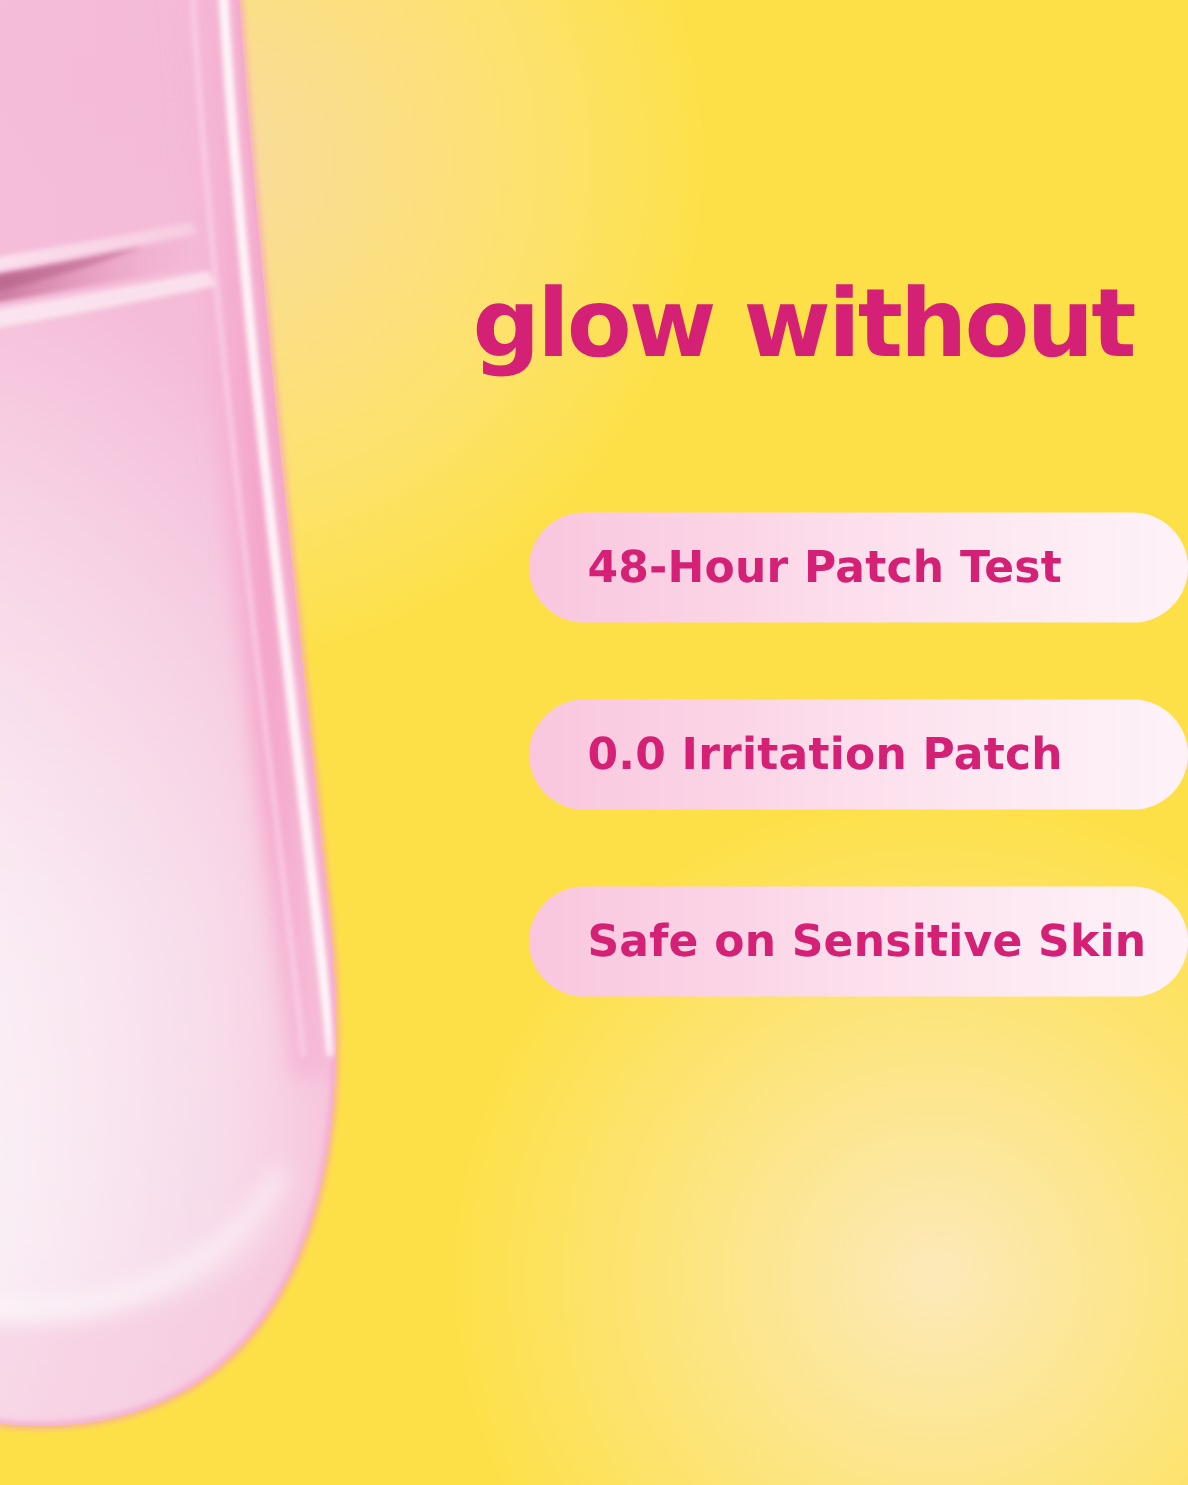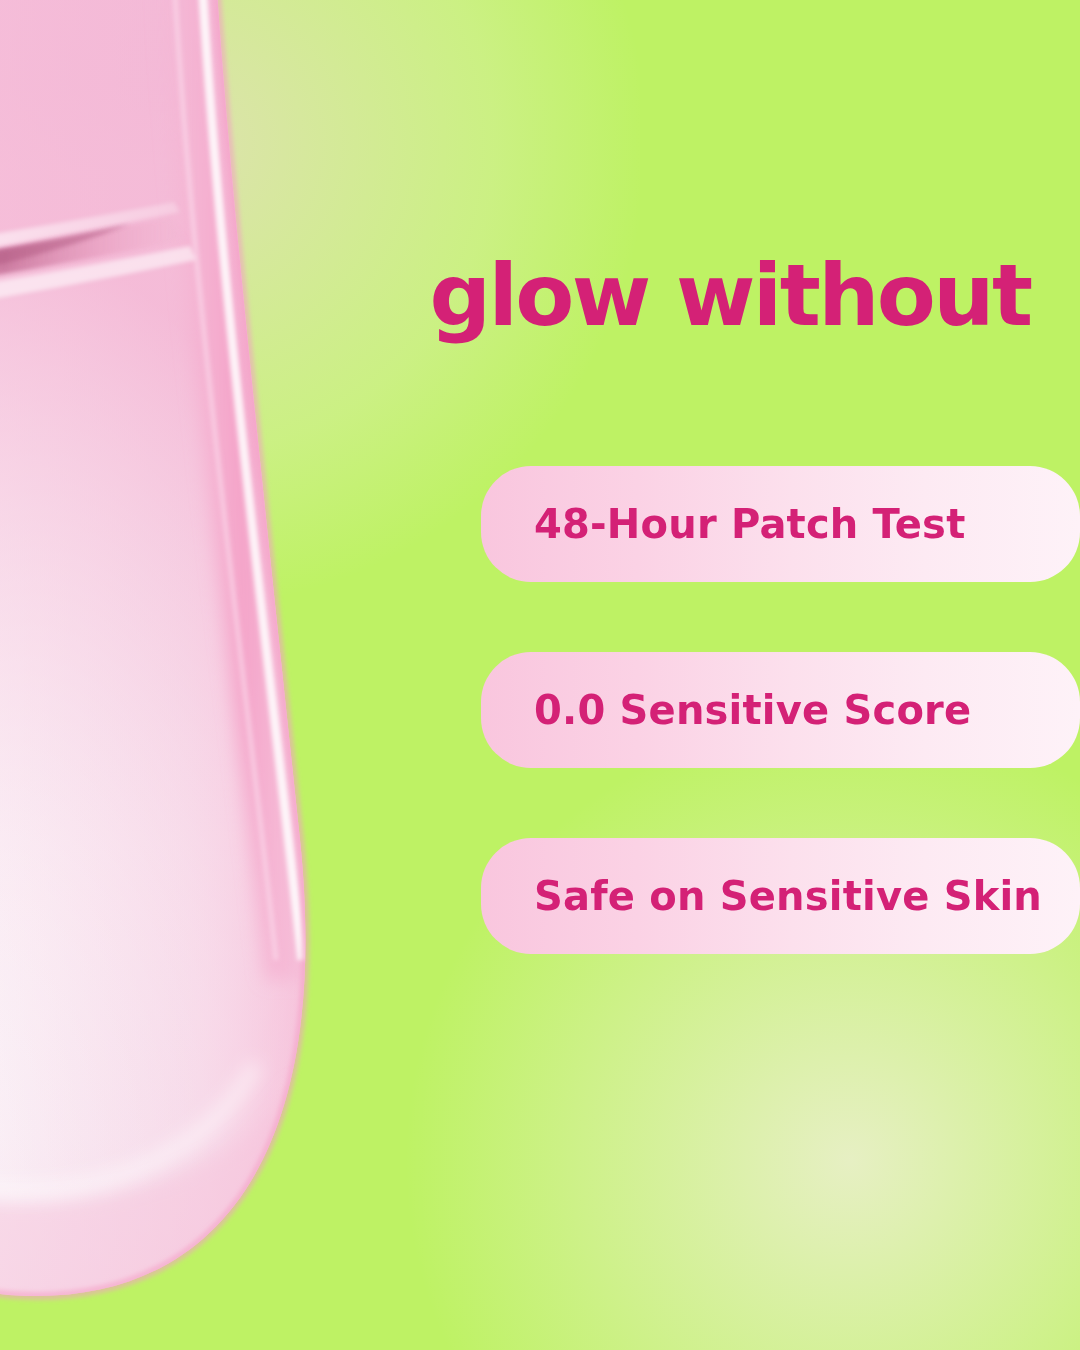--- a/index.html
+++ b/index.html
@@ -10,21 +10,21 @@
     width: 1080px;
     height: 1350px;
     overflow: hidden;
     font-family: "Liberation Sans", sans-serif;
   }
 
   #poster {
     position: relative;
     width: 1080px;
     height: 1350px;
-    background: #bef264;
+    background: #fde047;
     overflow: hidden;
   }
 
   
   .bg-tint-a {
     position: absolute;
     left: -120px; top: -160px;
     width: 760px; height: 760px;
     background: radial-gradient(circle at 40% 40%, rgba(246,214,233,0.55) 0%, rgba(250,234,243,0.22) 48%, rgba(253,249,251,0) 72%);
     pointer-events: none;
@@ -68,21 +68,21 @@
 
   
   .pills {
     position: absolute;
     left: 481px;
     top: 466px;
     width: 599px;
   }
   .pill {
     position: relative;
-    height: 116px;
+    height: 100px;
     margin-bottom: 70px;
     border-radius: 50px;
     background: linear-gradient(90deg,
         #f9c6de 0%,
         #fbd2e5 26%,
         #fce0ed 52%,
         #fdeaf3 74%,
         #fef2f8 100%);
     display: flex;
     align-items: center;
@@ -219,20 +219,20 @@
 
   <h1 class="headline">
     <span class="hl-line hl-line-1">glow without</span>
   </h1>
 
   <div class="pills">
     <div class="pill">
       <span class="pill-label">48-Hour Patch Test</span>
     </div>
     <div class="pill">
-      <span class="pill-label">0.0 Sensitive Score</span>
+      <span class="pill-label">0.0 Irritation Patch</span>
     </div>
     <div class="pill">
       <span class="pill-label">Safe on Sensitive Skin</span>
     </div>
   </div>
 
 </div>
 
 </body></html>

